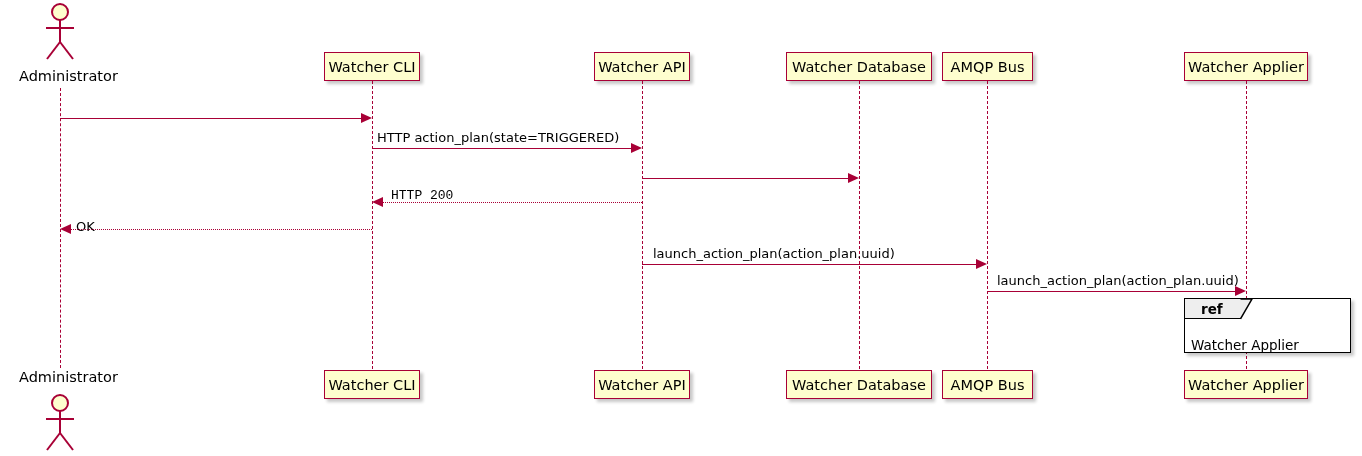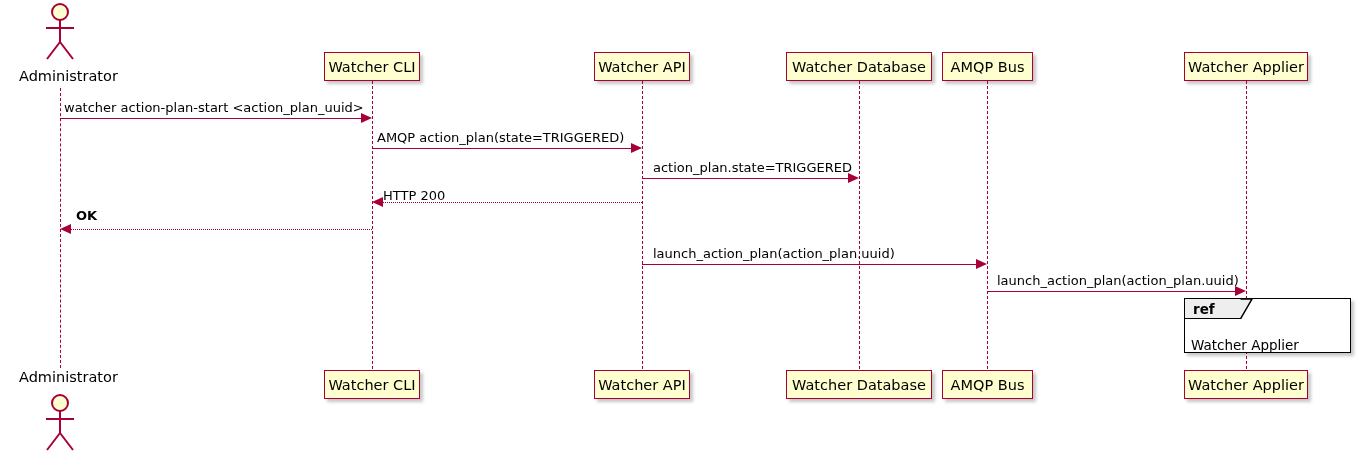--- a/index.html
+++ b/index.html
@@ -63,21 +63,21 @@
     box-shadow:3px 3px 3px rgba(0,0,0,0.22);
     box-sizing:border-box;
   }
   .ref-tab{
     position:absolute;left:0;top:0;
     height:20px;
     background:#EEEEEE;
     border-right:1.5px solid #000;
     border-bottom:1.5px solid #000;
     display:flex;align-items:center;
-    padding:0 10px 0 8px;
+    padding:0 10px 0 16px;
     font-size:13.5px;font-weight:bold;color:#000;
     box-sizing:border-box;
   }
   .ref-tab-notch{
     position:absolute;top:0;width:0;height:0;
     border-top:20px solid #EEEEEE;
     border-right:12px solid transparent;
   }
   .ref-text{
     position:absolute;
@@ -122,37 +122,35 @@
     <span>Watcher Applier</span>
   </div>
 
   <div class="lifeline" style="left:60px;top:88px;height:280px;"></div>
   <div class="lifeline" style="left:372px;top:81px;height:288px;"></div>
   <div class="lifeline" style="left:642px;top:81px;height:288px;"></div>
   <div class="lifeline" style="left:859px;top:81px;height:288px;"></div>
   <div class="lifeline" style="left:987px;top:81px;height:288px;"></div>
   <div class="lifeline" style="left:1246px;top:81px;height:288px;"></div>
 
-  <div class="msg-label" style="left:64px;top:100px;">watcher action-plan-start &lt;action_plan_uuid&gt;</div>
   <div class="msg-line" style="left:60px;top:118px;width:302px;"></div>
   <div class="arrowhead right" style="left:361px;top:113px;"></div>
 
-  <div class="msg-label" style="left:377px;top:130px;">AMQP action_plan(state=TRIGGERED)</div>
+  <div class="msg-label" style="left:377px;top:130px;">HTTP action_plan(state=TRIGGERED)</div>
   <div class="msg-line" style="left:372px;top:148px;width:260px;"></div>
   <div class="arrowhead right" style="left:631px;top:143px;"></div>
 
-  <div class="msg-label" style="left:653px;top:160px;">action_plan.state=TRIGGERED</div>
   <div class="msg-line" style="left:642px;top:178px;width:207px;"></div>
   <div class="arrowhead right" style="left:848px;top:173px;"></div>
 
-  <div class="msg-label" style="left:383px;top:188px;">HTTP 200</div>
+  <div class="msg-label" style="left:391px;top:188px;font-family:Liberation Mono, monospace;">HTTP 200</div>
   <div class="msg-line dotted" style="left:383px;top:202px;width:259px;"></div>
   <div class="arrowhead left" style="left:372px;top:197px;"></div>
 
-  <div class="msg-label" style="left:76px;top:208px;font-weight:bold;">OK</div>
+  <div class="msg-label" style="left:76px;top:219px;">OK</div>
   <div class="msg-line dotted" style="left:71px;top:229px;width:301px;"></div>
   <div class="arrowhead left" style="left:60px;top:224px;"></div>
 
   <div class="msg-label" style="left:653px;top:246px;">launch_action_plan(action_plan.uuid)</div>
   <div class="msg-line" style="left:642px;top:264px;width:335px;"></div>
   <div class="arrowhead right" style="left:976px;top:259px;"></div>
 
   <div class="msg-label" style="left:997px;top:273px;">launch_action_plan(action_plan.uuid)</div>
   <div class="msg-line" style="left:987px;top:291px;width:249px;"></div>
   <div class="arrowhead right" style="left:1235px;top:286px;"></div>

